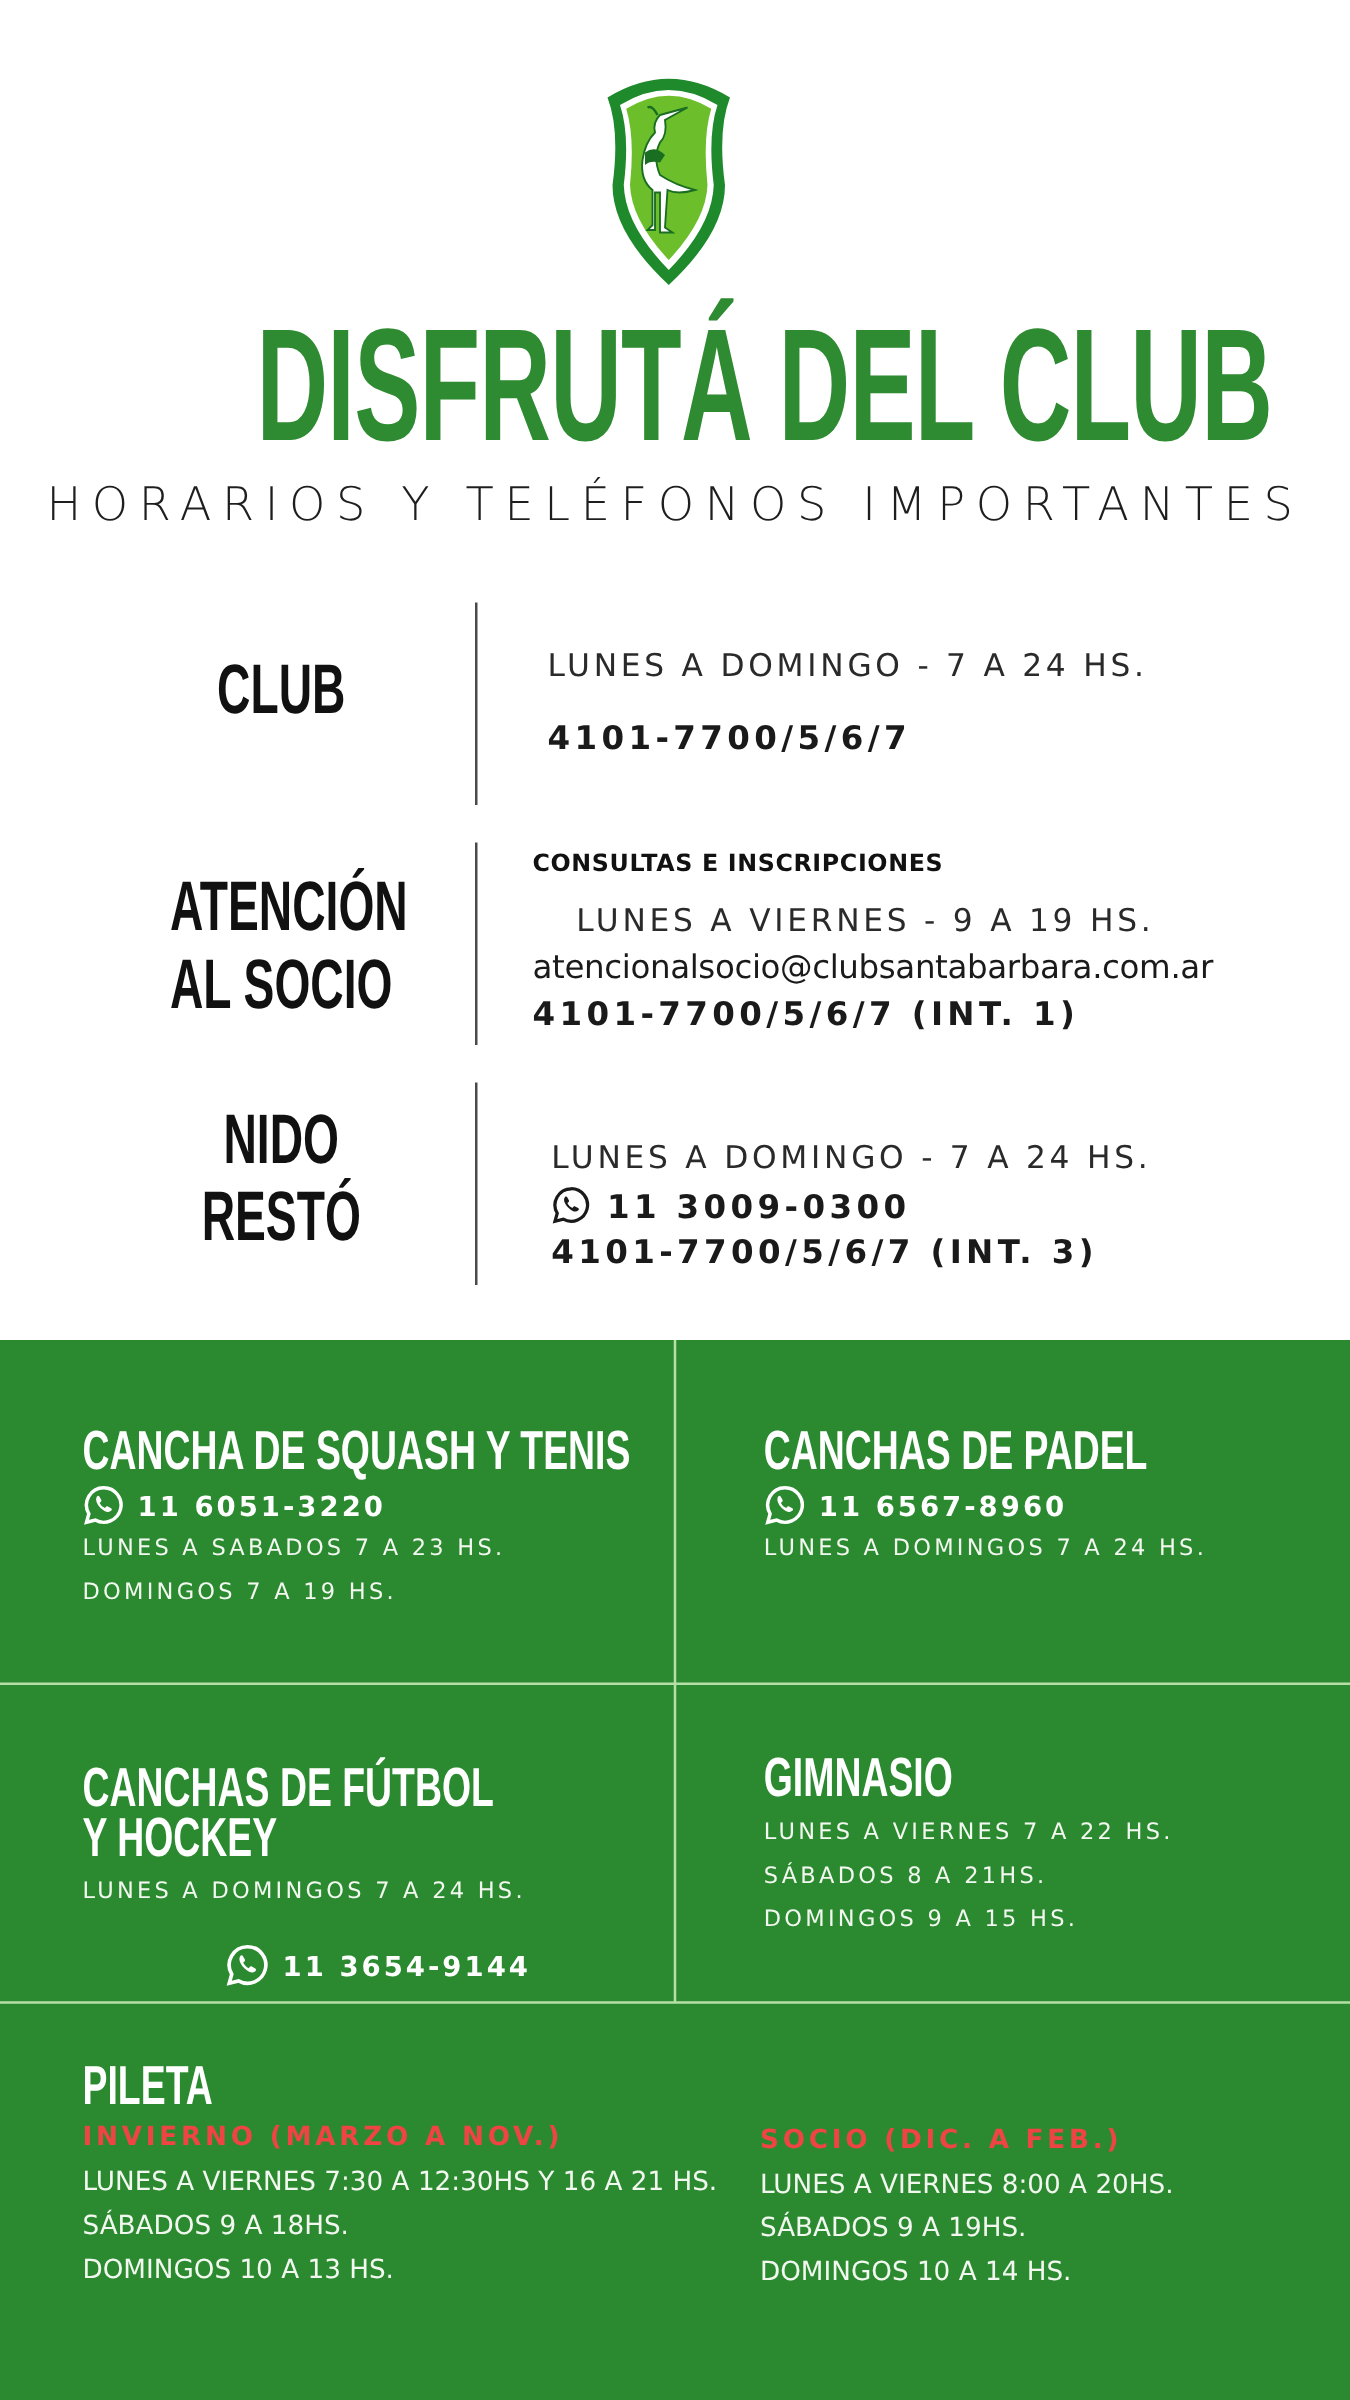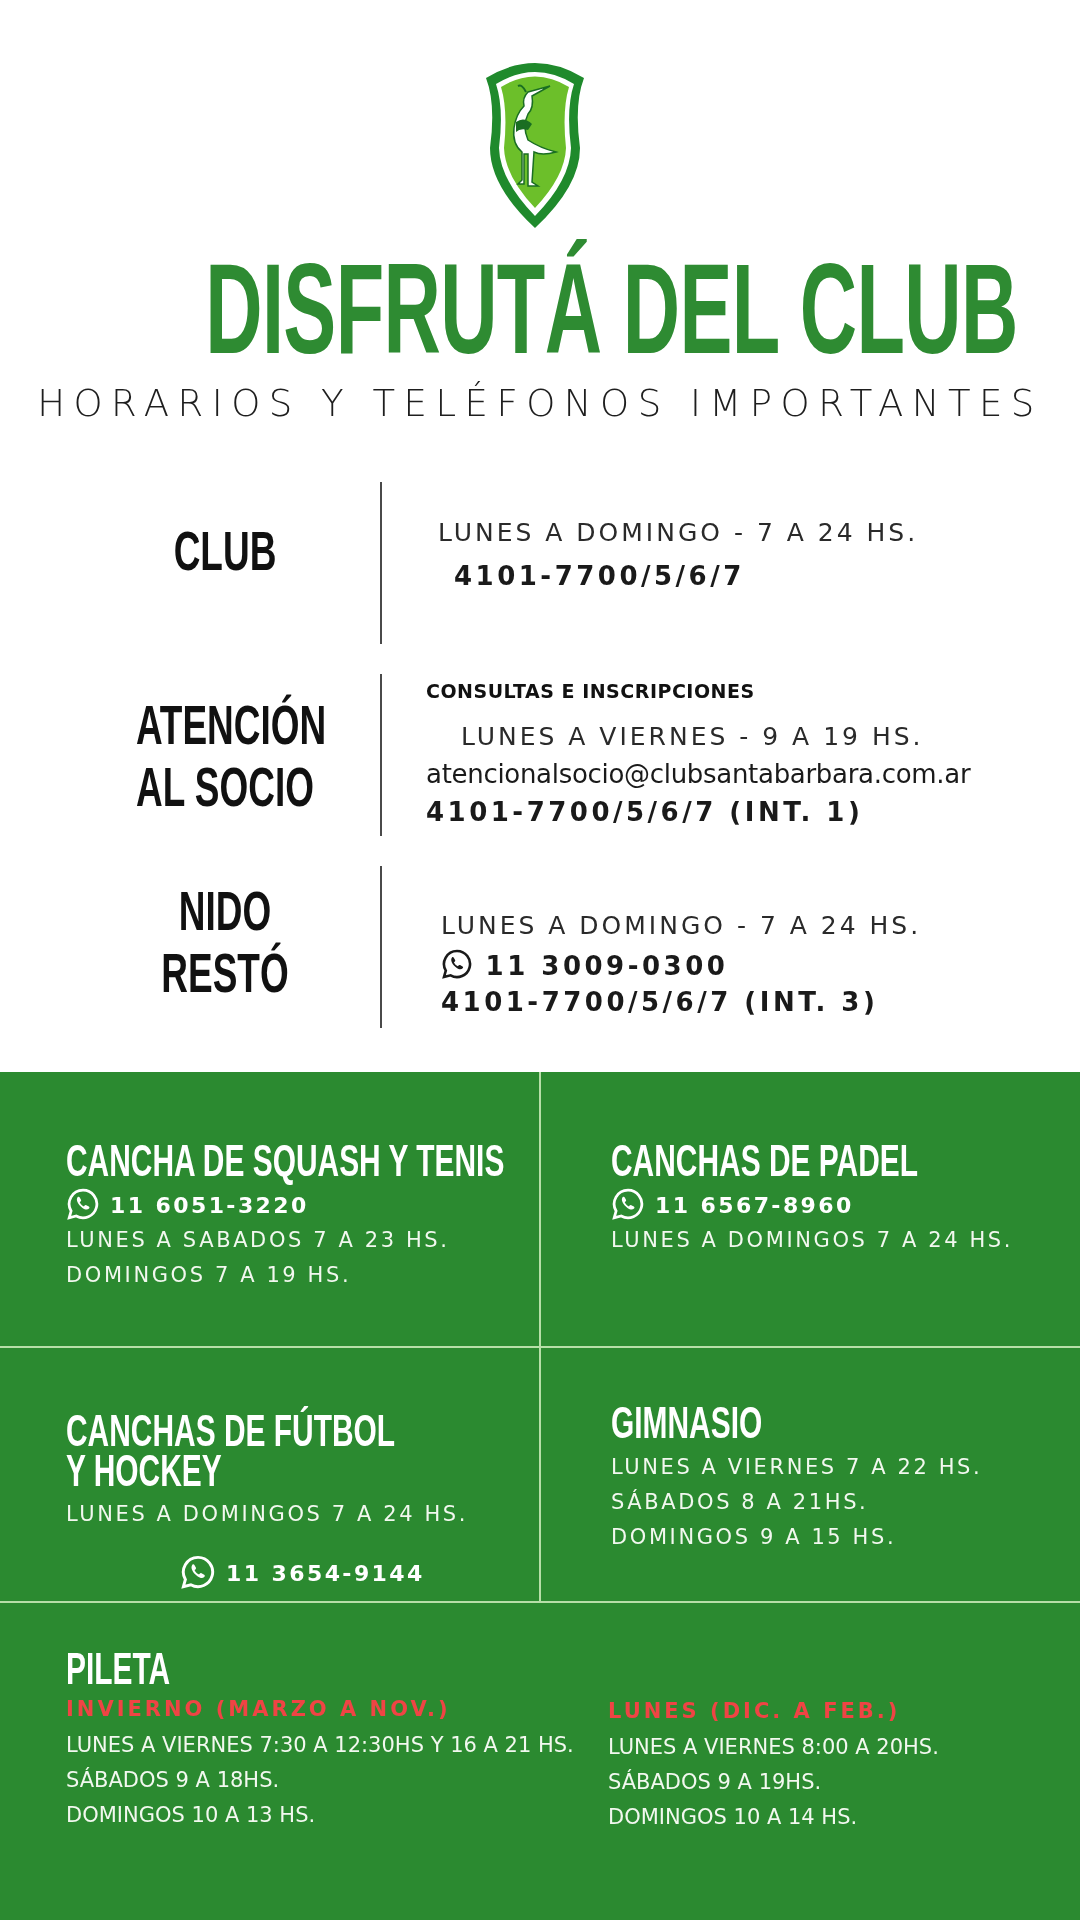--- a/index.html
+++ b/index.html
@@ -52,21 +52,21 @@
   .gline-v { background: #b7dfa8; width: 2px; }
   .gline-h { background: #b7dfa8; height: 2px; }
   .g-title {
     font-family: "Liberation Sans", sans-serif; font-weight: bold;
     color: #ffffff; font-size: 44px; line-height: 46px;
     transform: scaleX(0.68); transform-origin: left center;
     white-space: nowrap;
   }
   .g-text {
     font-family: "DejaVu Sans", sans-serif; color: #f2f8ef;
-    font-size: 21px; letter-spacing: 2.6px; white-space: nowrap;
+    font-size: 18px; letter-spacing: 2.6px; white-space: nowrap;
   }
   .g-text-tight {
     font-family: "DejaVu Sans", sans-serif; color: #f2f8ef;
     font-size: 21px; letter-spacing: 0px; white-space: nowrap;
   }
   .g-phone {
     font-family: "DejaVu Sans", sans-serif; font-weight: bold;
     color: #ffffff; font-size: 22px; letter-spacing: 2.4px; white-space: nowrap;
   }
   .g-season {
@@ -89,21 +89,21 @@
   </svg>
 </div>
 <div class="abs main-title">DISFRUTÁ DEL CLUB</div>
 <div class="abs subtitle">HORARIOS Y TELÉFONOS IMPORTANTES</div>
 
 <div class="abs row-label" style="top:520px;">
   <span>CLUB</span>
 </div>
 <div class="abs vdivider" style="top:482px; height:162px;"></div>
 <div class="abs info-text light" style="left:438px; top:518px;">LUNES A DOMINGO - 7 A 24 HS.</div>
-<div class="abs info-text phone" style="left:438px; top:561px;margin-left:16px;">4101-7700/5/6/7</div>
+<div class="abs info-text phone" style="left:438px; top:576px;">4101-7700/5/6/7</div>
 
 <div class="abs row-label" style="top:694px;">
   <div>ATENCIÓN</div>
   <div>AL SOCIO</div>
 </div>
 <div class="abs vdivider" style="top:674px; height:162px;"></div>
 <div class="abs info-text heading-dark" style="left:426px; top:680px;">CONSULTAS E INSCRIPCIONES</div>
 <div class="abs info-text light" style="left:426px; top:722px;margin-left:35px;">LUNES A VIERNES - 9 A 19 HS.</div>
 <div class="abs info-text email" style="left:426px; top:759px;">atencionalsocio@clubsantabarbara.com.ar</div>
 <div class="abs info-text phone" style="left:426px; top:797px;">4101-7700/5/6/7  (INT. 1)</div>
@@ -175,16 +175,16 @@
       </svg>
   </span>
   <span>11 3654-9144</span>
 </div>
 
 <div class="abs g-season" style="left:66px; top:1697px;">INVIERNO (MARZO A NOV.)</div>
 <div class="abs g-text-tight" style="left:66px; top:1733px;">LUNES A VIERNES 7:30 A 12:30HS Y 16 A 21 HS.</div>
 <div class="abs g-text-tight" style="left:66px; top:1768px;">SÁBADOS 9 A 18HS.</div>
 <div class="abs g-text-tight" style="left:66px; top:1803px;">DOMINGOS 10 A 13 HS.</div>
 
-<div class="abs g-season" style="left:608px; top:1699px;">LUNES (DIC. A FEB.)</div>
+<div class="abs g-season" style="left:608px; top:1699px;">SOCIO (DIC. A FEB.)</div>
 <div class="abs g-text-tight" style="left:608px; top:1735px;">LUNES A VIERNES 8:00 A 20HS.</div>
 <div class="abs g-text-tight" style="left:608px; top:1770px;">SÁBADOS 9 A 19HS.</div>
 <div class="abs g-text-tight" style="left:608px; top:1805px;">DOMINGOS 10 A 14 HS.</div>
 
 </body></html>

